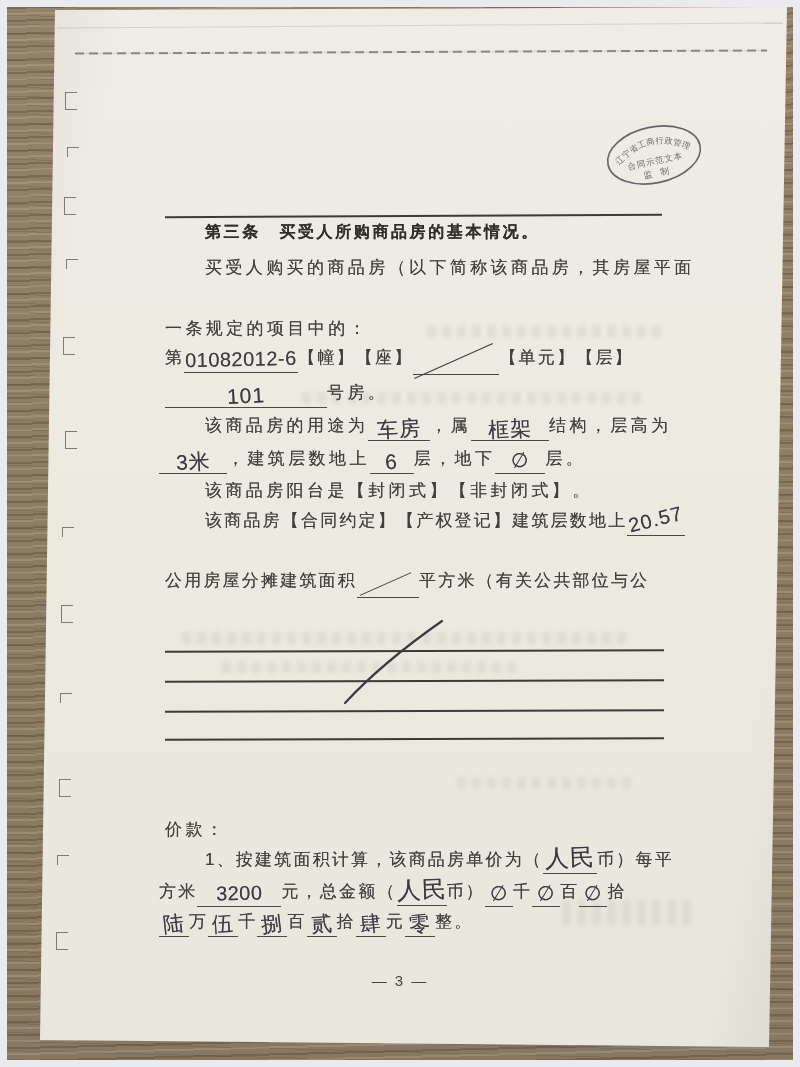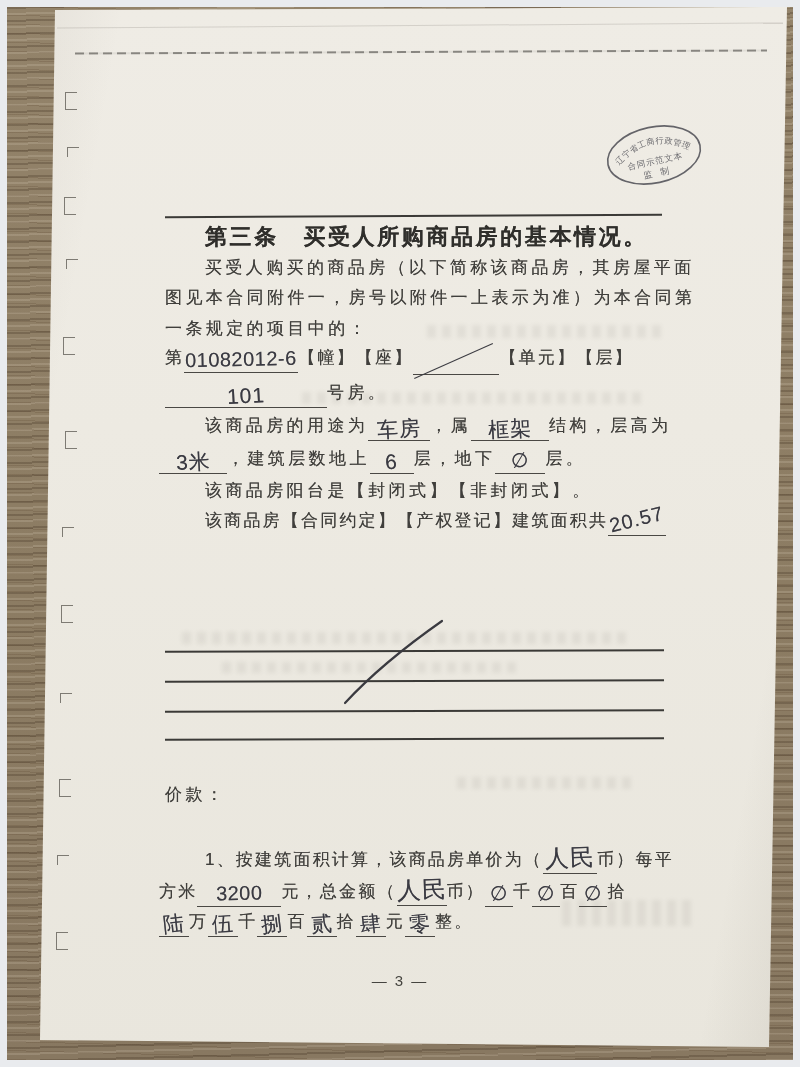--- a/index.html
+++ b/index.html
@@ -24,21 +24,21 @@
   .bm{position:absolute;width:11px;border:1.7px solid rgba(55,52,46,.72);
     border-right:none;opacity:.85;}
   .bm.s{height:9px;border-bottom:none;}
   .bm.t{height:16px;}
   .ghost{position:absolute;
     background:repeating-linear-gradient(90deg, rgba(92,87,80,.55) 0 9px, rgba(0,0,0,0) 9px 15px);
     filter:blur(2.2px);opacity:.15;}
   .pline{position:absolute;white-space:nowrap;font-size:17px;letter-spacing:3.4px;
     color:#403f3c;text-shadow:0 0 .5px rgba(64,62,58,.7);}
   .ls-tight{letter-spacing:2.2px;}
-  .hline{position:absolute;white-space:nowrap;font-size:22px;font-weight:bold;
+  .hline{position:absolute;white-space:nowrap;font-size:16px;font-weight:bold;
     letter-spacing:2.6px;color:#2f2e2b;text-shadow:0 0 .6px rgba(47,46,43,.8);text-align:center;}
   .blank{display:inline-block;border-bottom:1.7px solid #4a4844;text-align:center;
     vertical-align:-4px;height:24px;line-height:24px;}
   .hw{display:inline-block;font-size:21px;color:#3a3a42;letter-spacing:1px;
     transform:rotate(-3deg) translateY(1px);text-shadow:0 0 .4px rgba(58,58,66,.6);}
   .hw-num{font-size:20px;letter-spacing:.5px;transform:rotate(-1.2deg) translateY(-1px);}
   .hw-big{font-size:24px;transform:rotate(-2deg) translateY(-3px);}
   .hw-zero{font-size:20px;transform:rotate(-8deg) translateY(-1px);}
   .hw-area{font-size:20px;transform:rotate(-14deg) translateY(-4px);}
   .hand-slash{display:inline-block;width:74px;height:0;border-top:1.8px solid #3c3c42;
@@ -88,21 +88,20 @@
         <text x="50" y="40" text-anchor="middle" font-size="8.4" fill="#4d4d54" letter-spacing="1">合同示范文本</text>
         <text x="50" y="52" text-anchor="middle" font-size="8.8" fill="#4d4d54" letter-spacing="3">监  制</text>
       </svg>
     </div>
 
     <div class="rule" style="left:158px;top:208px;width:497px;transform:rotate(-.3deg)"></div>
 
     <div class="hline" style="left:198px;top:215px">第三条　买受人所购商品房的基本情况。</div>
 
     <div class="pline" style="left:198px;top:249px">买受人购买的商品房（以下简称该商品房，其房屋平面</div>
-    <div class="pline" style="left:158px;top:279px">图见本合同附件一，房号以附件一上表示为准）为本合同第</div>
     <div class="pline" style="left:158px;top:310px">一条规定的项目中的：</div>
 
     <div class="pline ls-tight" style="left:158px;top:339px">
       <span>第</span><span class="blank" style="width:114px"><span class="hw hw-num">01082012-6</span></span><span>【幢】【座】</span><span class="blank" style="width:86px"><span class="hand-slash" style="width:86px"></span></span><span>【单元】【层】</span>
     </div>
 
     <div class="pline" style="left:158px;top:374px">
       <span class="blank" style="width:162px"><span class="hw">101</span></span><span>号房。</span>
     </div>
 
@@ -110,36 +109,39 @@
       <span>该商品房的用途为</span><span class="blank" style="width:62px"><span class="hw">车房</span></span><span>，属</span><span class="blank" style="width:78px"><span class="hw">框架</span></span><span>结构，层高为</span>
     </div>
 
     <div class="pline" style="left:152px;top:440px">
       <span class="blank" style="width:68px"><span class="hw">3米</span></span><span>，建筑层数地上</span><span class="blank" style="width:44px"><span class="hw">6</span></span><span>层，地下</span><span class="blank" style="width:50px"><span class="hw hw-zero">∅</span></span><span>层。</span>
     </div>
 
     <div class="pline" style="left:198px;top:472px">该商品房阳台是【封闭式】【非封闭式】。</div>
 
     <div class="pline ls-tight" style="left:198px;top:502px">
-      <span>该商品房【合同约定】【产权登记】建筑面积共</span><span class="blank" style="width:58px"><span class="hw hw-area">20.57</span></span>
+      <span>该商品房【合同约定】【产权登记】建筑层数地上</span><span class="blank" style="width:58px"><span class="hw hw-area">20.57</span></span>
     </div>
 
 
+    <div class="pline ls-tight" style="left:158px;top:562px">
+      <span>公用房屋分摊建筑面积</span><span class="blank" style="width:62px"><span class="hand-slash" style="width:56px"></span></span><span>平方米（有关公共部位与公</span>
+    </div>
 
 
     <div class="rule" style="left:158px;top:643px;width:499px;transform:rotate(-.2deg)"></div>
     <div class="rule" style="left:158px;top:673px;width:499px;transform:rotate(-.15deg)"></div>
     <div class="rule" style="left:158px;top:703px;width:499px;transform:rotate(-.2deg)"></div>
     <div class="rule" style="left:158px;top:731px;width:499px;transform:rotate(-.15deg)"></div>
     <svg style="position:absolute;left:330px;top:608px" width="120" height="95">
       <path d="M8,88 Q45,48 105,6" fill="none" stroke="#3a3a40" stroke-width="2.2" stroke-linecap="round"></path>
     </svg>
 
 
-    <div class="pline" style="left:158px;top:776px">价款：</div>
+    <div class="pline" style="left:158px;top:811px">价款：</div>
 
     <div class="pline ls-tight" style="left:198px;top:841px">
       <span>1、按建筑面积计算，该商品房单价为（</span><span class="blank" style="width:54px"><span class="hw hw-big">人民</span></span><span>币）每平</span>
     </div>
 
     <div class="pline ls-tight" style="left:152px;top:873px">
       <span>方米</span><span class="blank" style="width:84px"><span class="hw hw-num">3200</span></span><span>元，总金额（</span><span class="blank" style="width:50px"><span class="hw hw-big">人民</span></span><span>币）</span><span class="blank" style="width:28px"><span class="hw hw-zero">∅</span></span><span>千</span><span class="blank" style="width:28px"><span class="hw hw-zero">∅</span></span><span>百</span><span class="blank" style="width:28px"><span class="hw hw-zero">∅</span></span><span>拾</span>
     </div>
 
     <div class="pline ls-tight" style="left:152px;top:903px">

